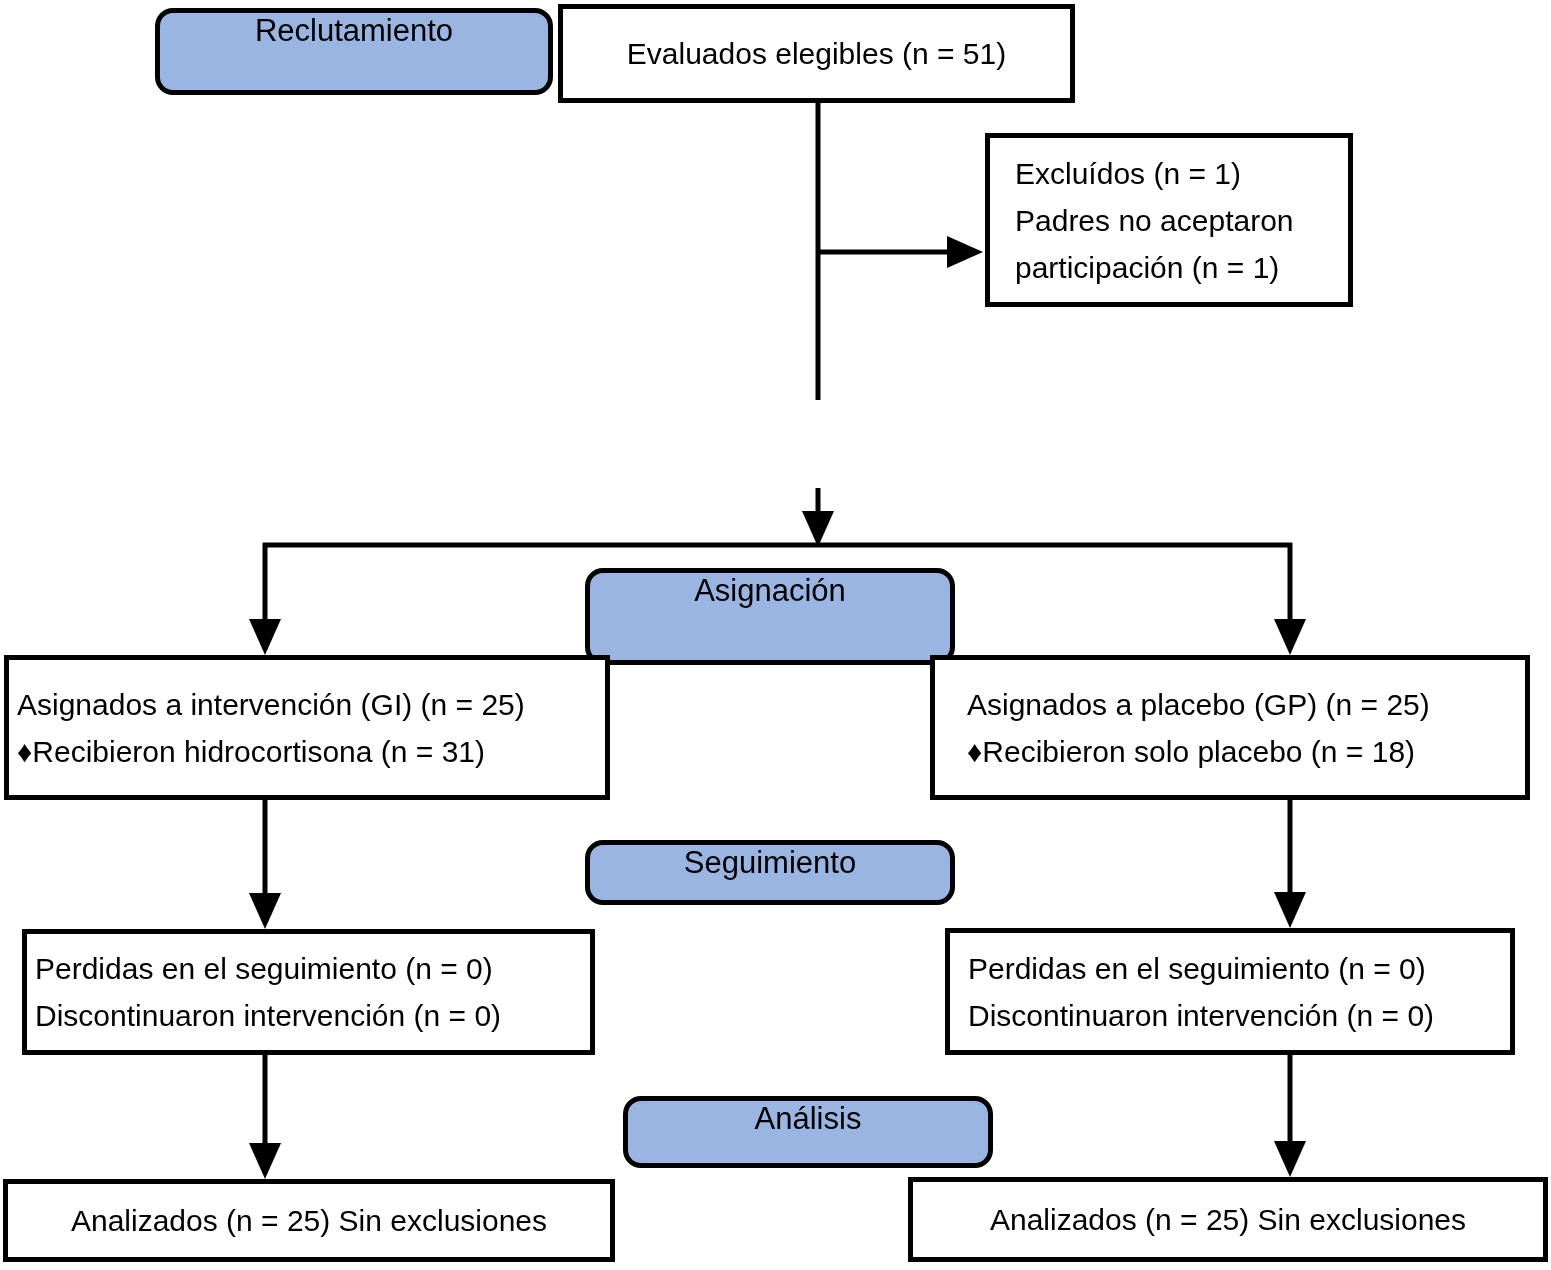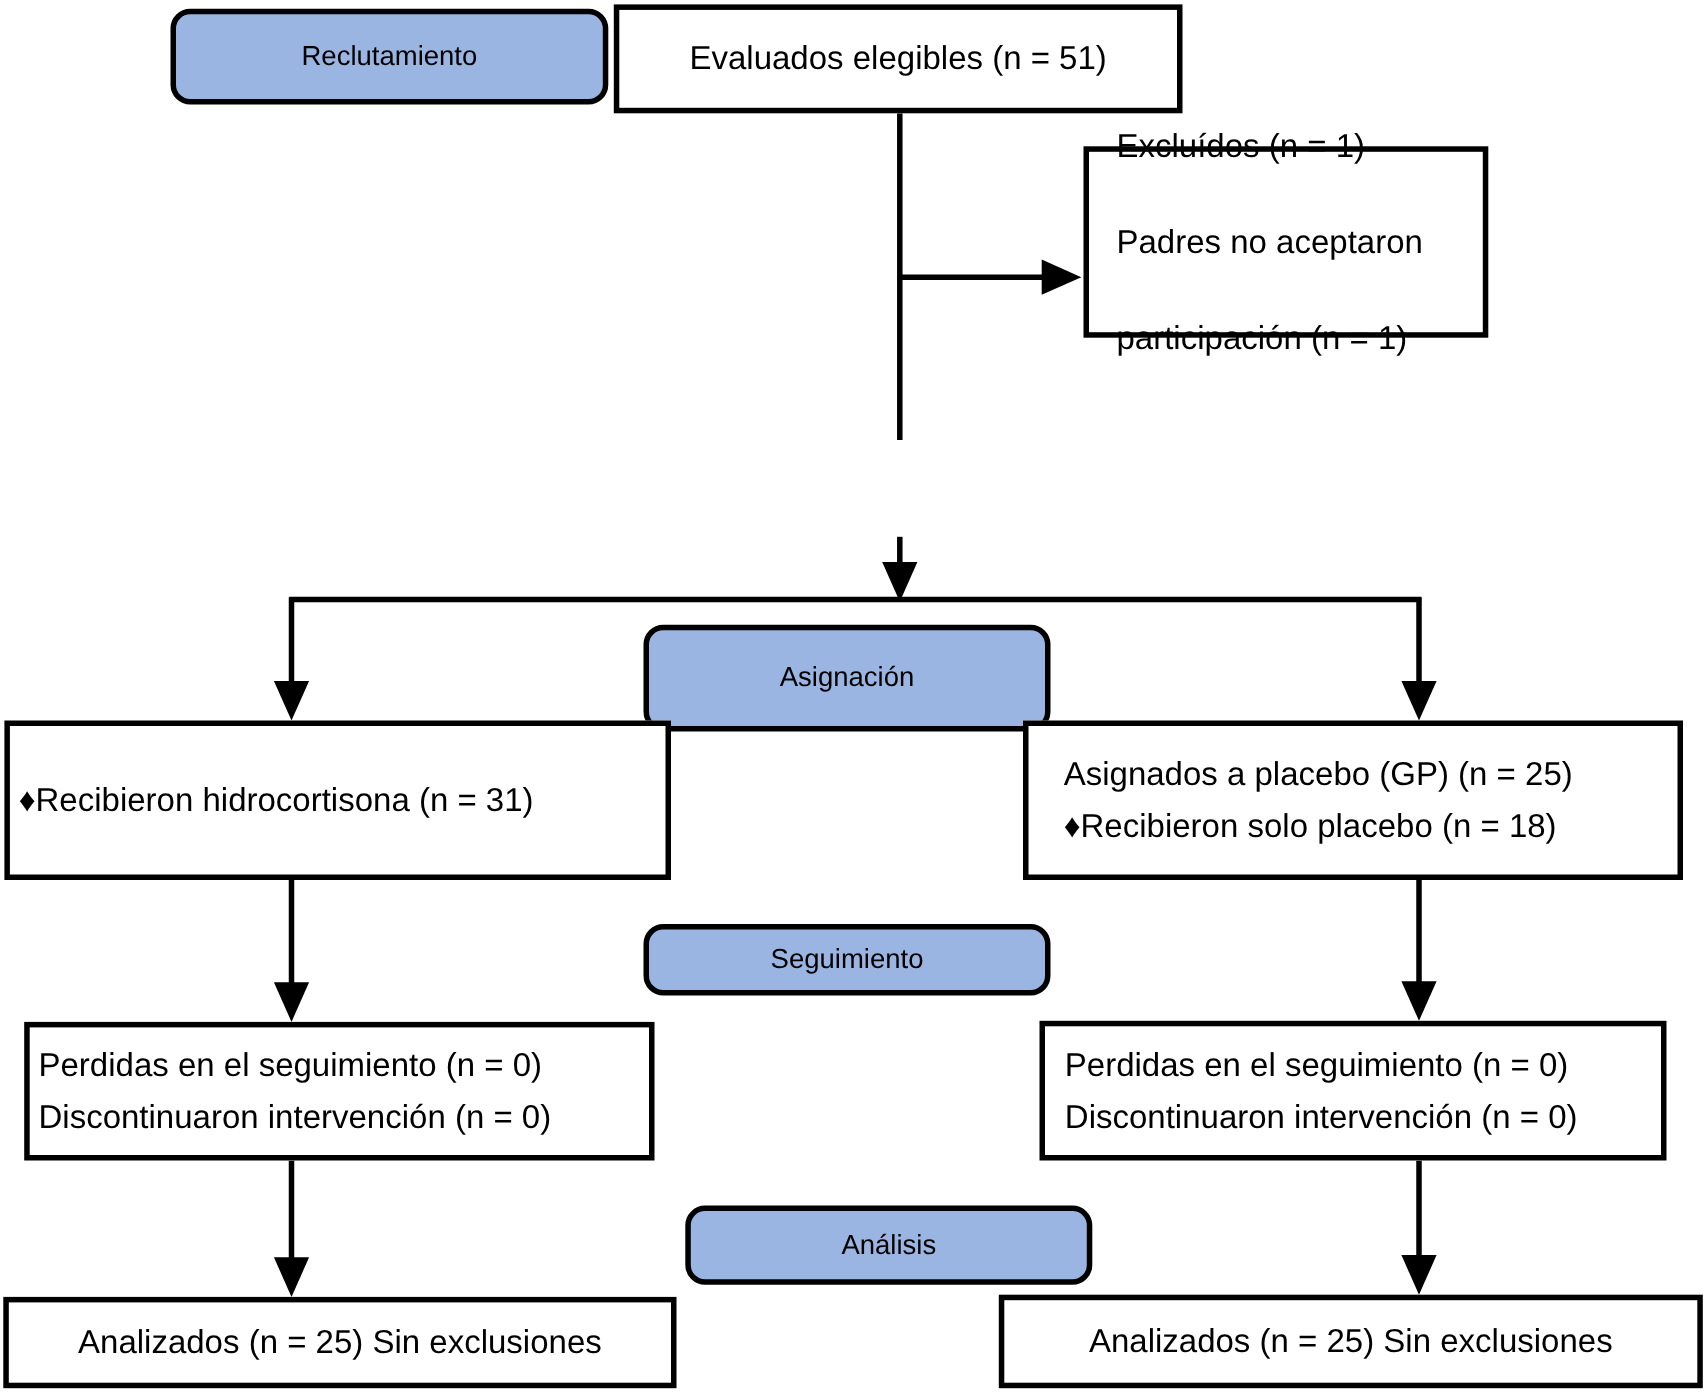--- a/index.html
+++ b/index.html
@@ -45,28 +45,27 @@
     line-height:47px;
   }
   .node.centered{align-items:center;text-align:center;}
   .node .txt{white-space:nowrap;}
   .stage{
     position:absolute;
     background:var(--stage-fill);
     border:5px solid var(--line-color);
     border-radius:18px;
     display:flex;
-    align-items:center;
     justify-content:center;
-    font-size:25px;
+    font-size:31px;
   }
   
   .stage-recruitment{left:155px;top:8px;width:398px;height:87px;}
   .node-eligible{left:558px;top:4px;width:517px;height:99px;}
-  .node-excluded{left:985px;top:133px;width:368px;height:174px;padding-left:25px;gap:40px;}
+  .node-excluded{left:985px;top:133px;width:368px;height:174px;padding-left:25px;}
   .node-randomized{left:620px;top:400px;width:412px;height:88px;}
   .stage-allocation{left:585px;top:568px;width:370px;height:97px;}
   .node-gi-assigned{left:4px;top:655px;width:606px;height:145px;padding-left:8px;}
   .node-gp-assigned{left:930px;top:655px;width:600px;height:145px;padding-left:32px;}
   .stage-followup{left:585px;top:840px;width:370px;height:65px;}
   .node-gi-followup{left:22px;top:929px;width:573px;height:126px;padding-left:8px;}
   .node-gp-followup{left:945px;top:928px;width:570px;height:127px;padding-left:18px;}
   .stage-analysis{left:585px;top:1096px;width:370px;height:72px;margin-left:38px;}
   .node-gi-analyzed{left:3px;top:1179px;width:612px;height:83px;}
   .node-gp-analyzed{left:908px;top:1177px;width:640px;height:85px;}
@@ -120,20 +119,21 @@
     <span class="txt">Padres no aceptaron</span>
     <span class="txt">participación (n = 1)</span>
   </div>
 
 
   <div class="stage stage-allocation">
     <span class="txt">Asignación</span>
   </div>
 
   <div class="node node-gi-assigned">
+    <span class="txt">Asignados a intervención (GI) (n = 25)</span>
     <span class="txt">♦Recibieron hidrocortisona (n = 31)</span>
   </div>
 
   <div class="node node-gp-assigned">
     <span class="txt">Asignados a placebo (GP) (n = 25)</span>
     <span class="txt">♦Recibieron solo placebo (n = 18)</span>
   </div>
 
   <div class="stage stage-followup">
     <span class="txt">Seguimiento</span>

